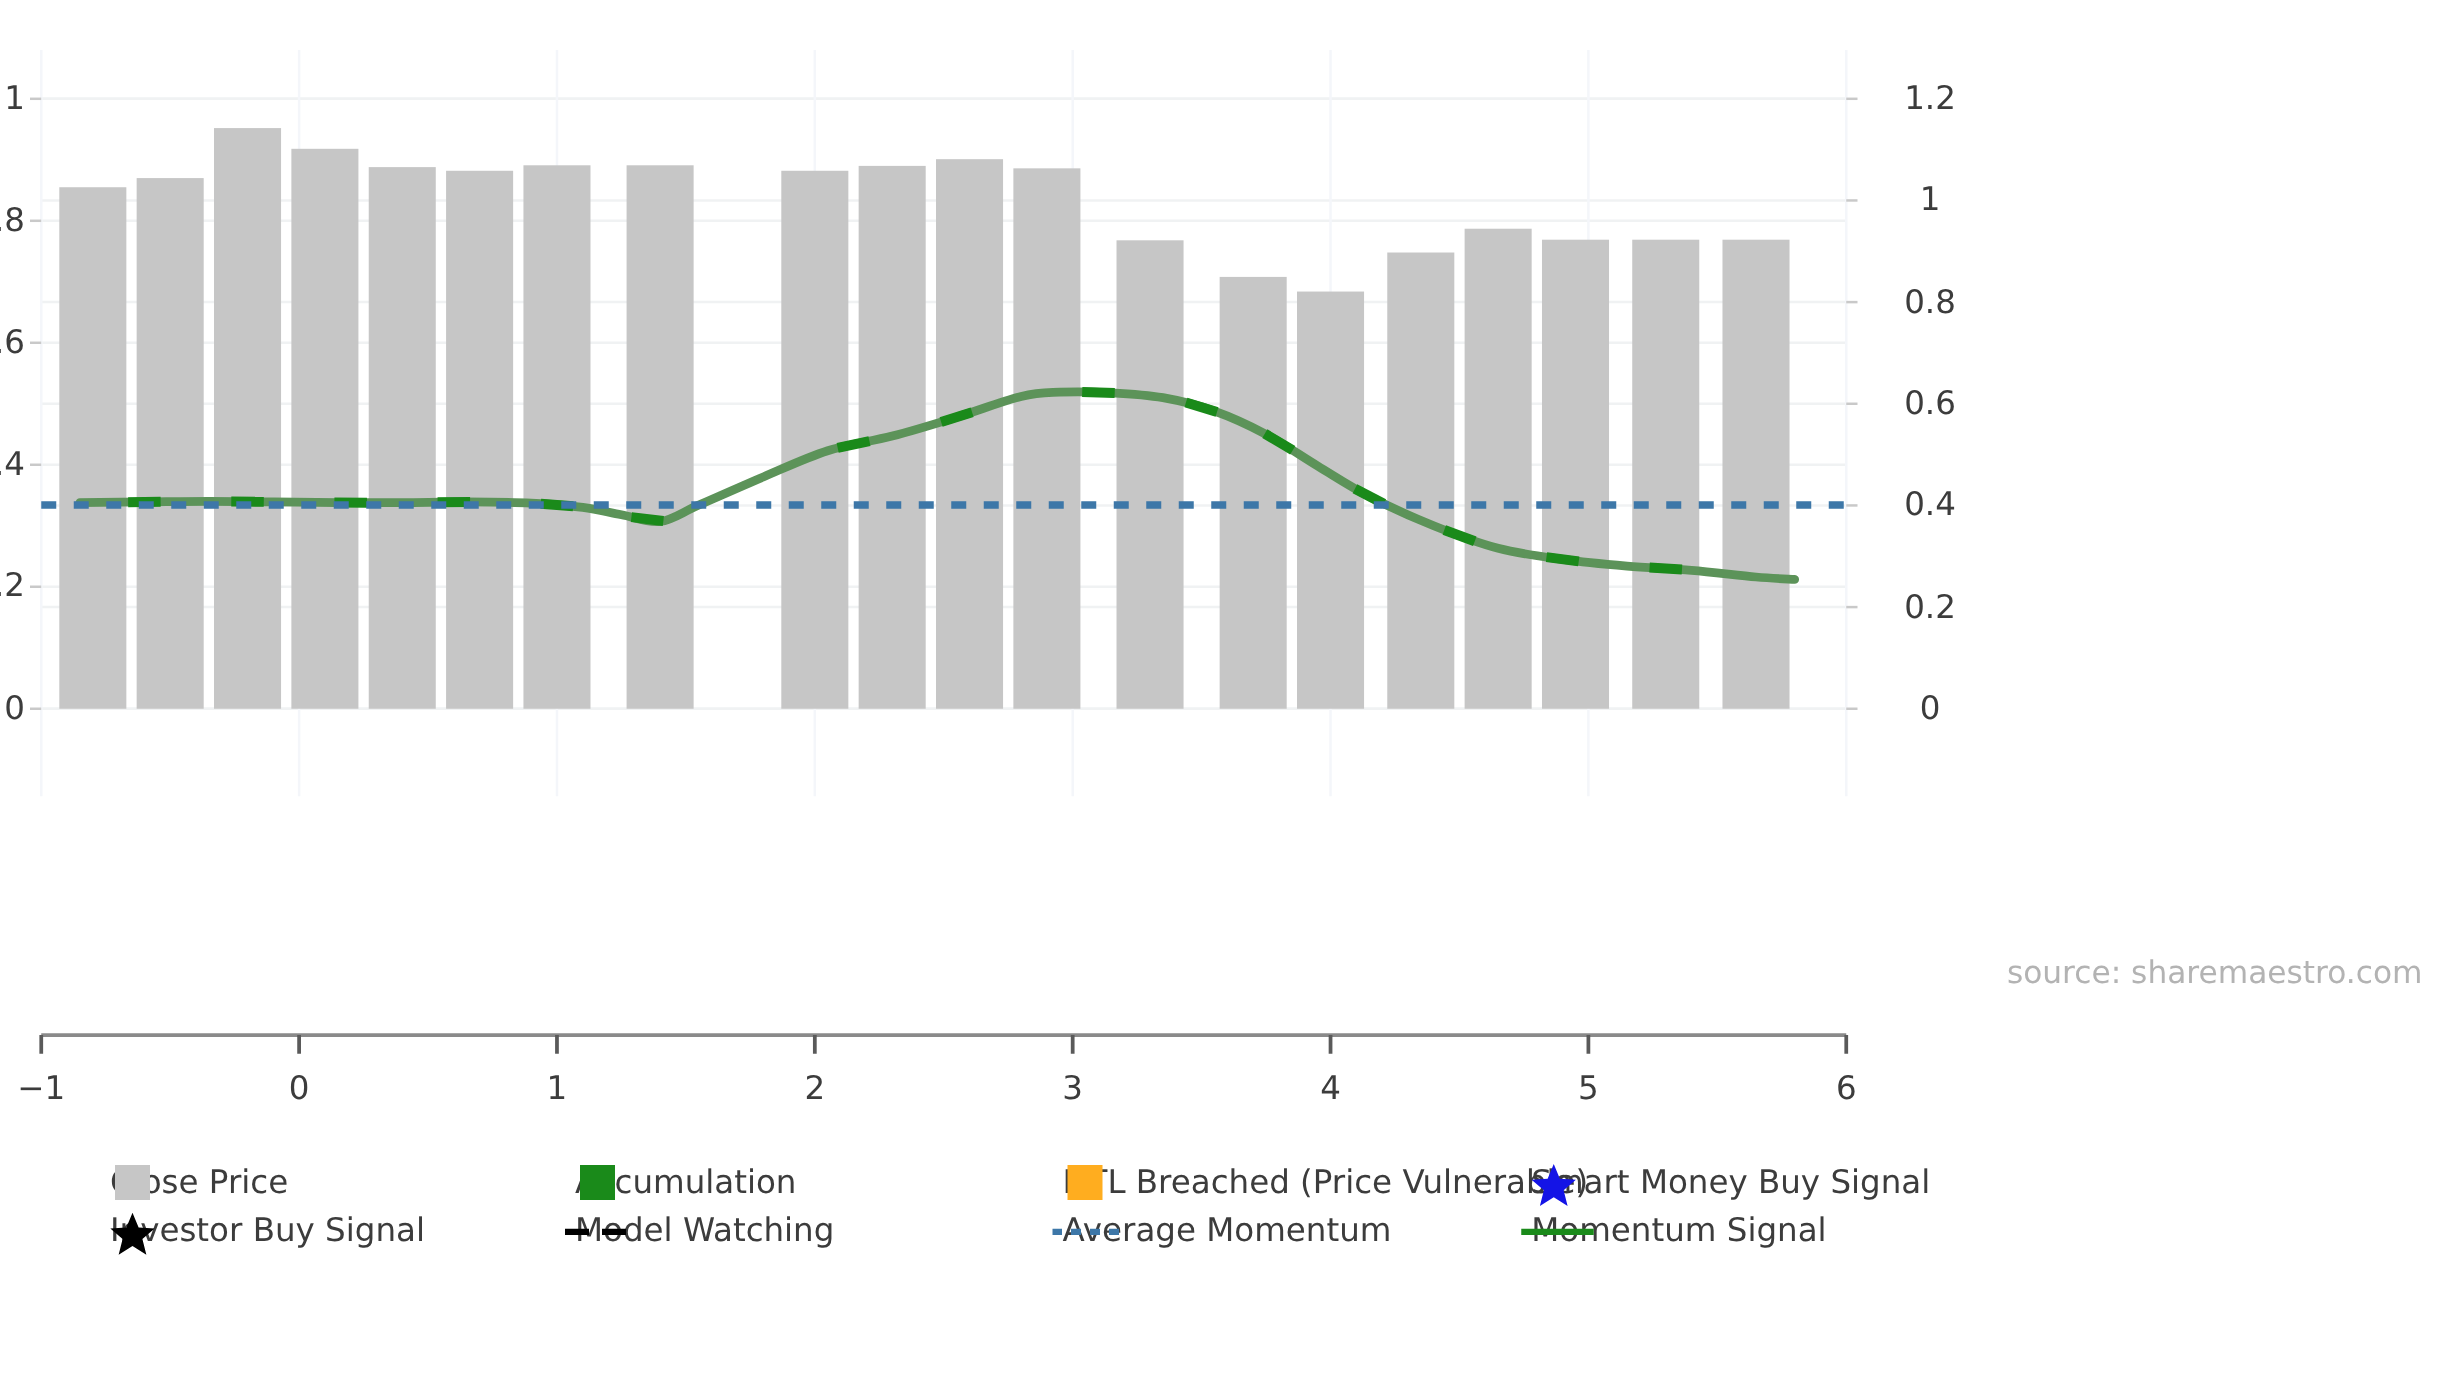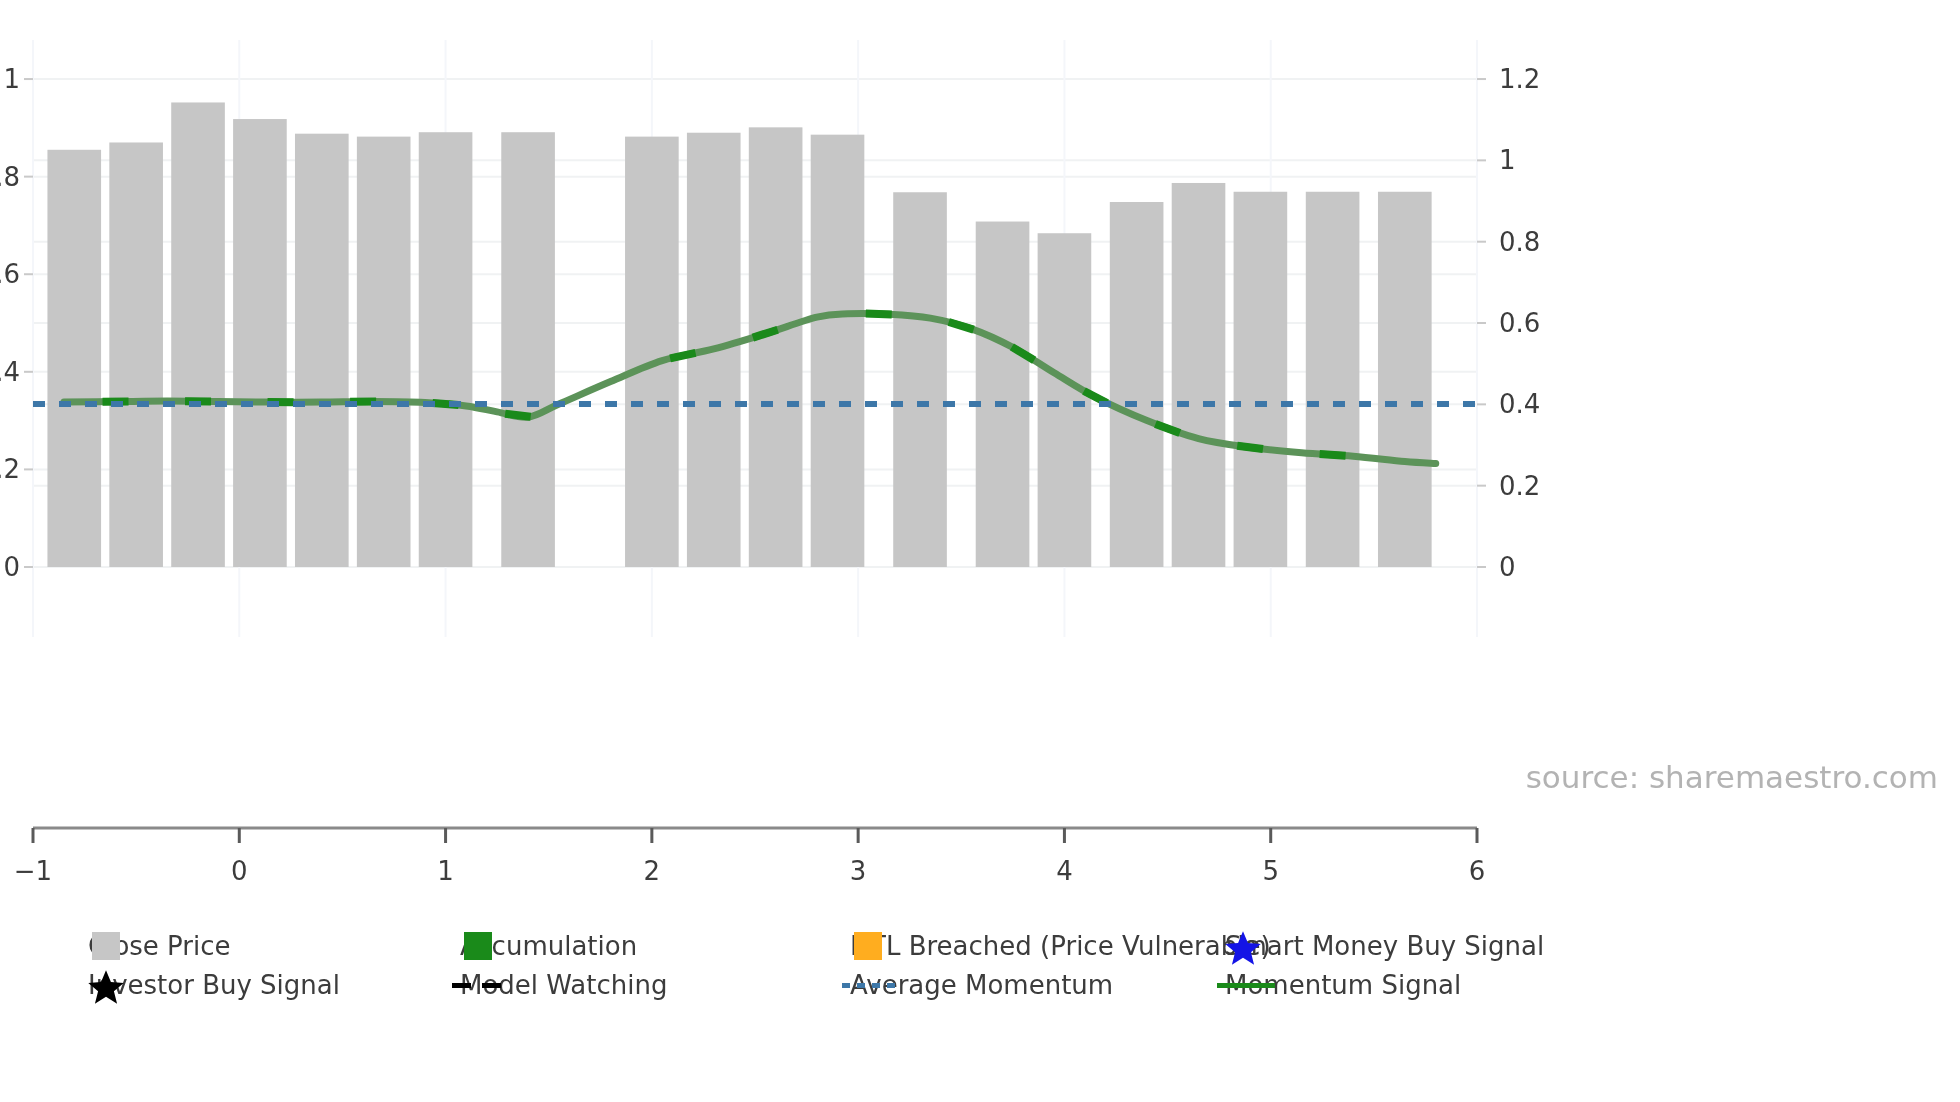--- a/index.html
+++ b/index.html
@@ -5,25 +5,25 @@
   html,body{margin:0;padding:0;background:#ffffff;}
   body{width:1960px;height:1102px;position:relative;overflow:hidden;
        font-family:"DejaVu Sans","Liberation Sans",sans-serif;}
 
   #chart-root{position:absolute;left:0;top:0;width:1960px;height:1102px;}
 
   .plot-svg{position:absolute;left:0;top:0;width:1960px;height:1102px;}
 
   .axis-label{position:absolute;color:#3c3c3c;font-size:26px;line-height:26px;white-space:nowrap;}
   .ytick-left{text-align:right;}
-  .ytick-right{text-align:left;}
+  .ytick-right{text-align:center;}
   .xtick{text-align:center;}
 
   .source-note{position:absolute;right:22px;top:765px;color:#b3b3b3;
-               font-size:31px;line-height:25px;white-space:nowrap;text-align:right;}
+               font-size:25px;line-height:25px;white-space:nowrap;text-align:right;}
 
   
   #legend{position:absolute;left:0;top:925px;width:1960px;height:120px;}
   .legend-row{position:absolute;left:0;width:1960px;height:42px;display:flex;}
   .legend-row.row0{top:0;}
   .legend-row.row1{top:39px;}
   .legend-item{display:flex;align-items:center;height:42px;}
   .legend-text{font-size:26px;color:#3c3c3c;line-height:26px;white-space:nowrap;
                padding-left:10px;}
 

